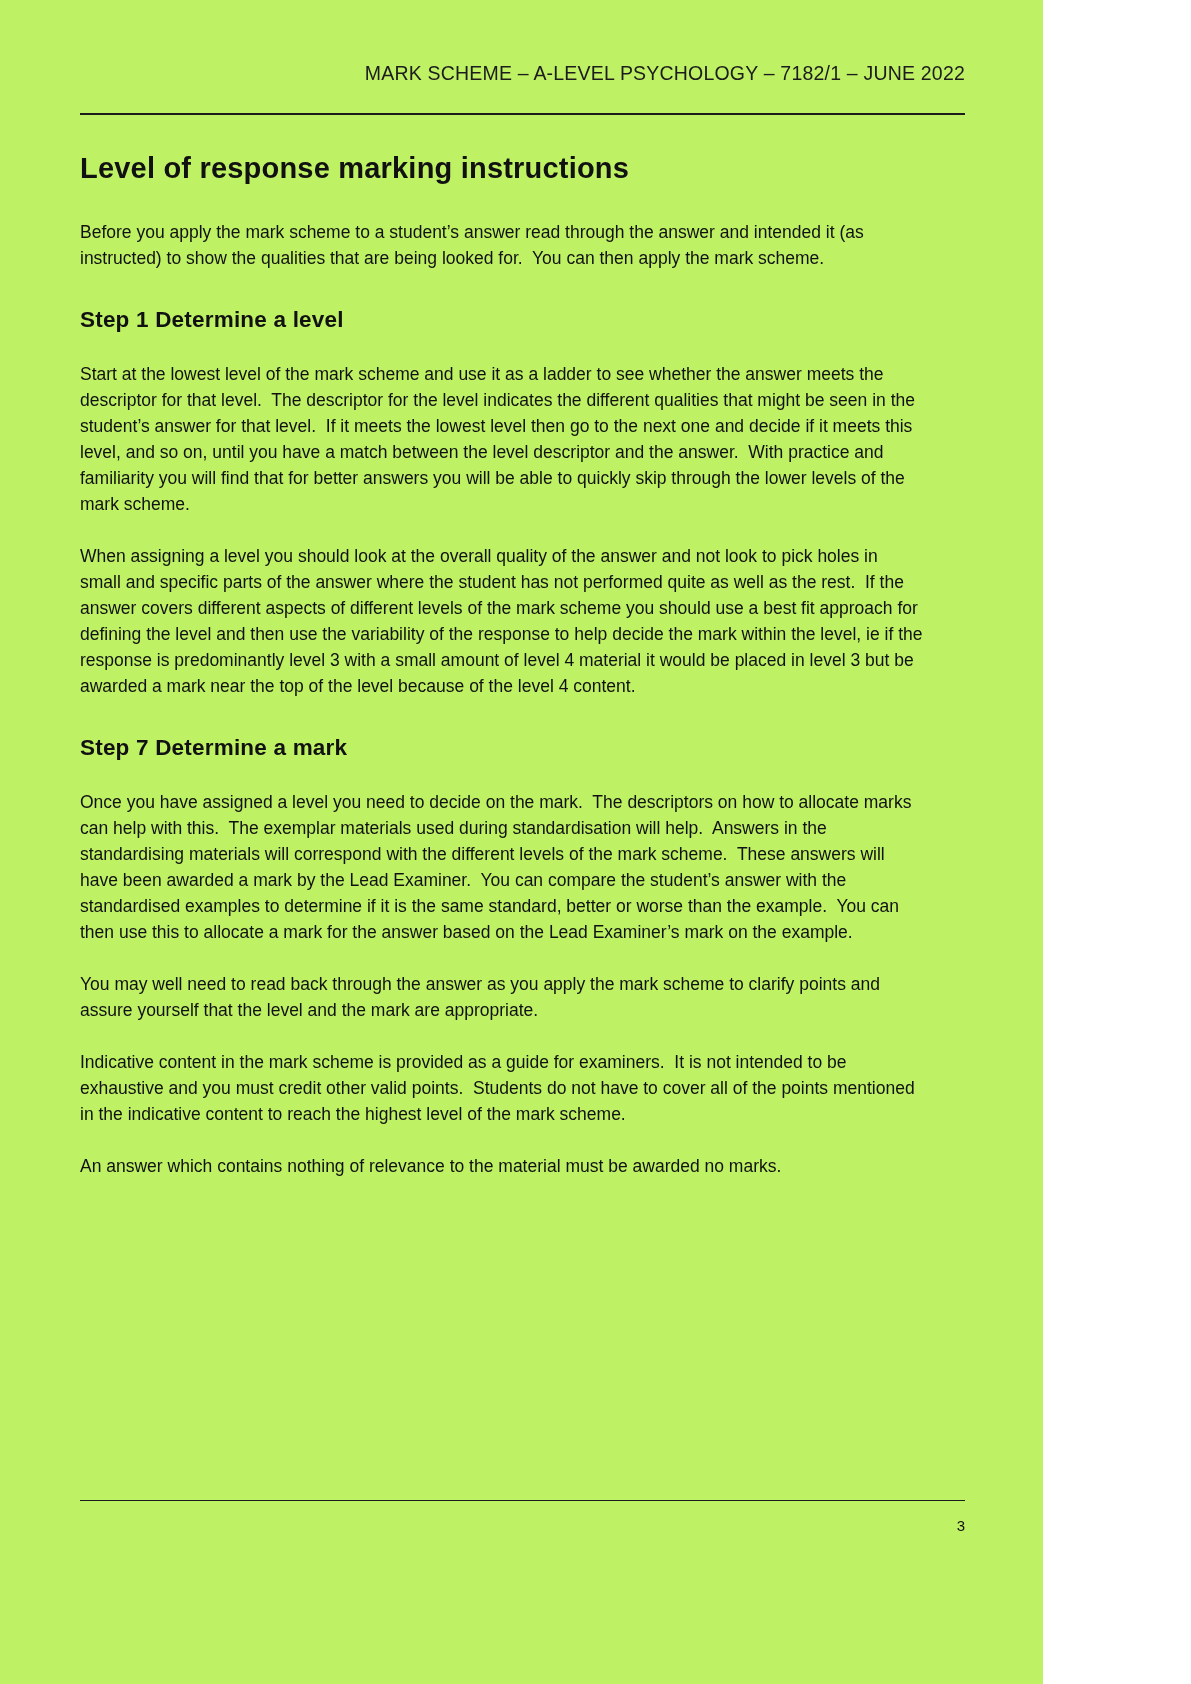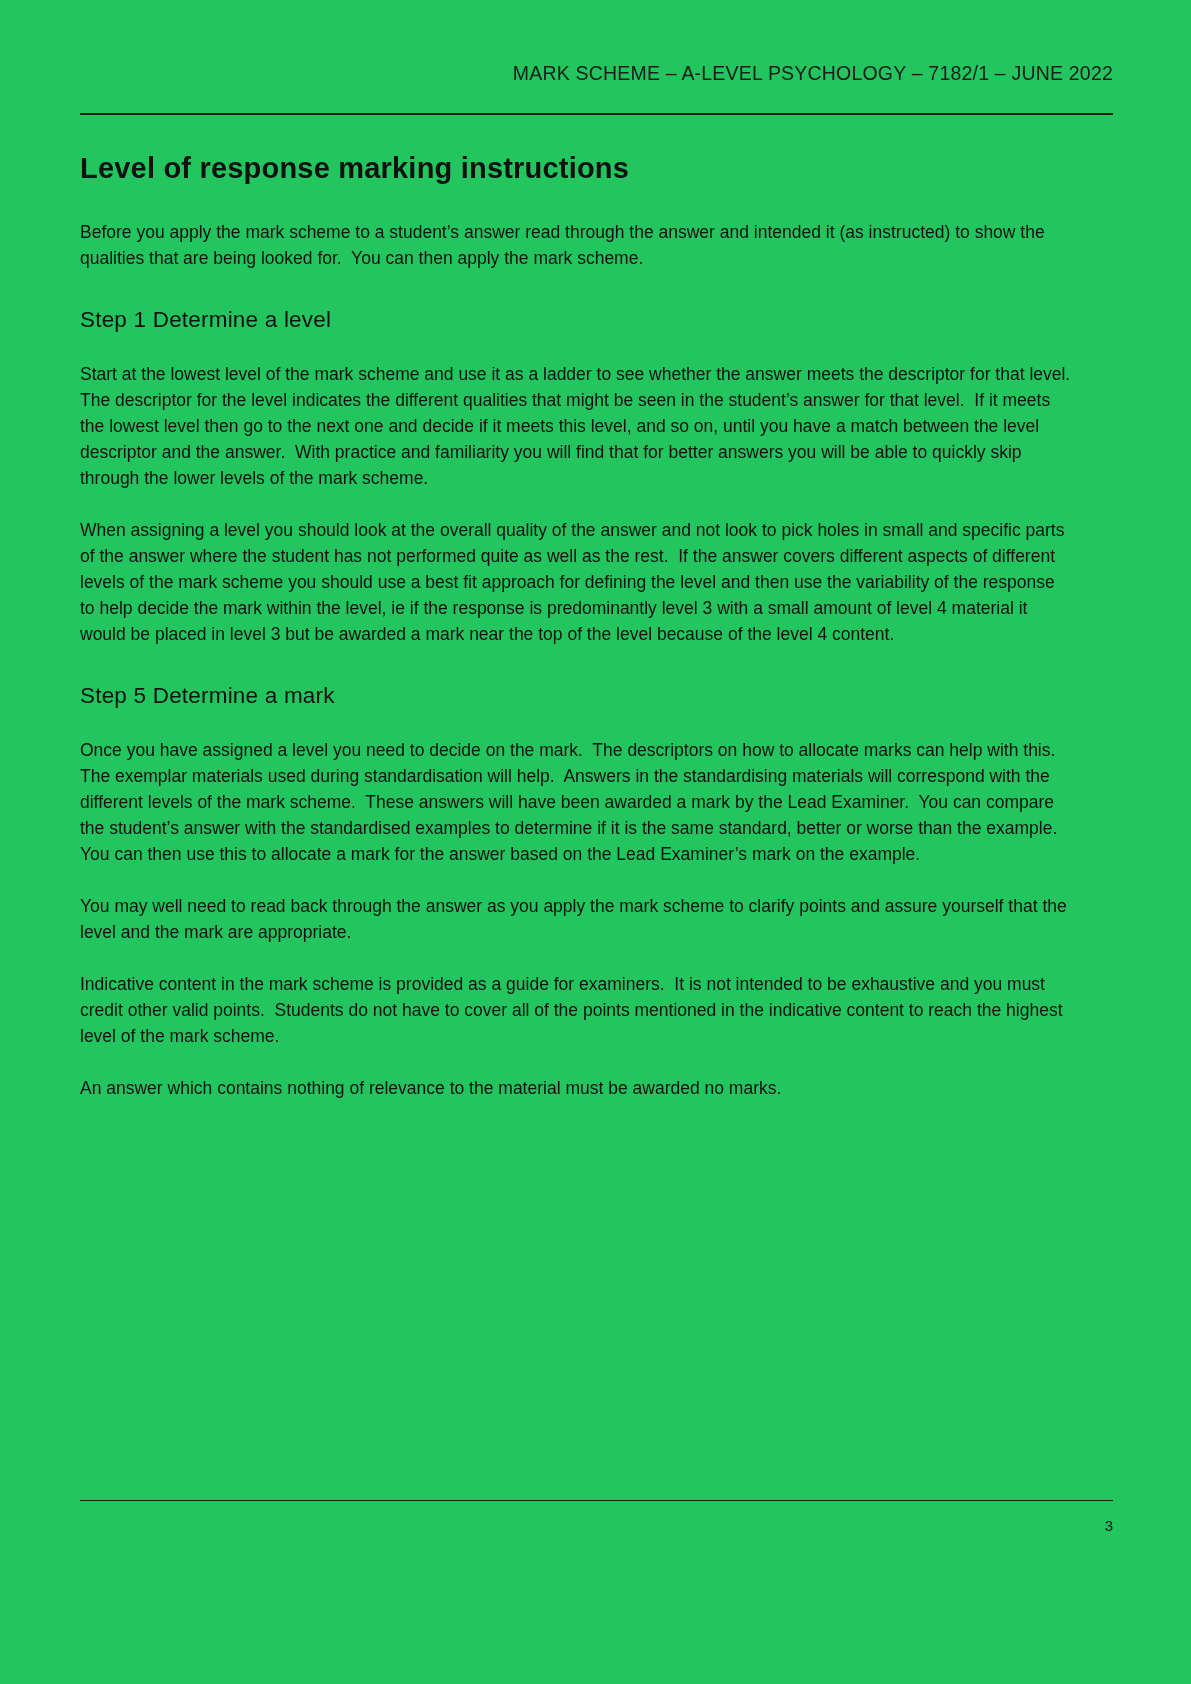--- a/index.html
+++ b/index.html
@@ -4,23 +4,23 @@
 <style>
   * { margin: 0; padding: 0; box-sizing: border-box; }
   html, body { background: #ffffff; }
   body {
     font-family: "Liberation Sans", "DejaVu Sans", sans-serif;
     color: #111111;
     -webkit-font-smoothing: antialiased;
   }
   .page {
     position: relative;
-    width: 1191px;
+    width: 1043px;
     height: 1684px;
-    background: #22c55e;
+    background: #bef264;
     overflow: hidden;
   }
   .page-header {
     position: absolute;
     top: 0;
     left: 80px;
     right: 78px;
   }
   .header-title {
     padding-top: 62px;
@@ -43,21 +43,21 @@
   }
   h1.doc-title {
     font-size: 29px;
     font-weight: 700;
     letter-spacing: 0.2px;
     color: #111111;
     margin-bottom: 34px;
   }
   h2.step-heading {
     font-size: 22.5px;
-    font-weight: 400;
+    font-weight: 700;
     letter-spacing: 0.2px;
     color: #111111;
     margin-top: 36px;
     margin-bottom: 28px;
   }
   p.body-para {
     font-size: 17.5px;
     line-height: 26px;
     color: #111111;
     margin-bottom: 26px;
@@ -96,21 +96,21 @@
 
 
     <p class="body-para">Before you apply the mark scheme to a student’s answer read through the answer and intended it (as instructed) to show the qualities that are being looked for.  You can then apply the mark scheme.</p>
 
     <h2 class="step-heading">Step 1 Determine a level</h2>
 
     <p class="body-para">Start at the lowest level of the mark scheme and use it as a ladder to see whether the answer meets the descriptor for that level.  The descriptor for the level indicates the different qualities that might be seen in the student’s answer for that level.  If it meets the lowest level then go to the next one and decide if it meets this level, and so on, until you have a match between the level descriptor and the answer.  With practice and familiarity you will find that for better answers you will be able to quickly skip through the lower levels of the mark scheme.</p>
 
     <p class="body-para">When assigning a level you should look at the overall quality of the answer and not look to pick holes in small and specific parts of the answer where the student has not performed quite as well as the rest.  If the answer covers different aspects of different levels of the mark scheme you should use a best fit approach for defining the level and then use the variability of the response to help decide the mark within the level, ie if the response is predominantly level 3 with a small amount of level 4 material it would be placed in level 3 but be awarded a mark near the top of the level because of the level 4 content.</p>
 
-    <h2 class="step-heading">Step 5 Determine a mark</h2>
+    <h2 class="step-heading">Step 7 Determine a mark</h2>
 
     <p class="body-para">Once you have assigned a level you need to decide on the mark.  The descriptors on how to allocate marks can help with this.  The exemplar materials used during standardisation will help.  Answers in the standardising materials will correspond with the different levels of the mark scheme.  These answers will have been awarded a mark by the Lead Examiner.  You can compare the student’s answer with the standardised examples to determine if it is the same standard, better or worse than the example.  You can then use this to allocate a mark for the answer based on the Lead Examiner’s mark on the example.</p>
 
     <p class="body-para">You may well need to read back through the answer as you apply the mark scheme to clarify points and assure yourself that the level and the mark are appropriate.</p>
 
     <p class="body-para">Indicative content in the mark scheme is provided as a guide for examiners.  It is not intended to be exhaustive and you must credit other valid points.  Students do not have to cover all of the points mentioned in the indicative content to reach the highest level of the mark scheme.</p>
 
     <p class="body-para">An answer which contains nothing of relevance to the material must be awarded no marks.</p>
 
   </main>

